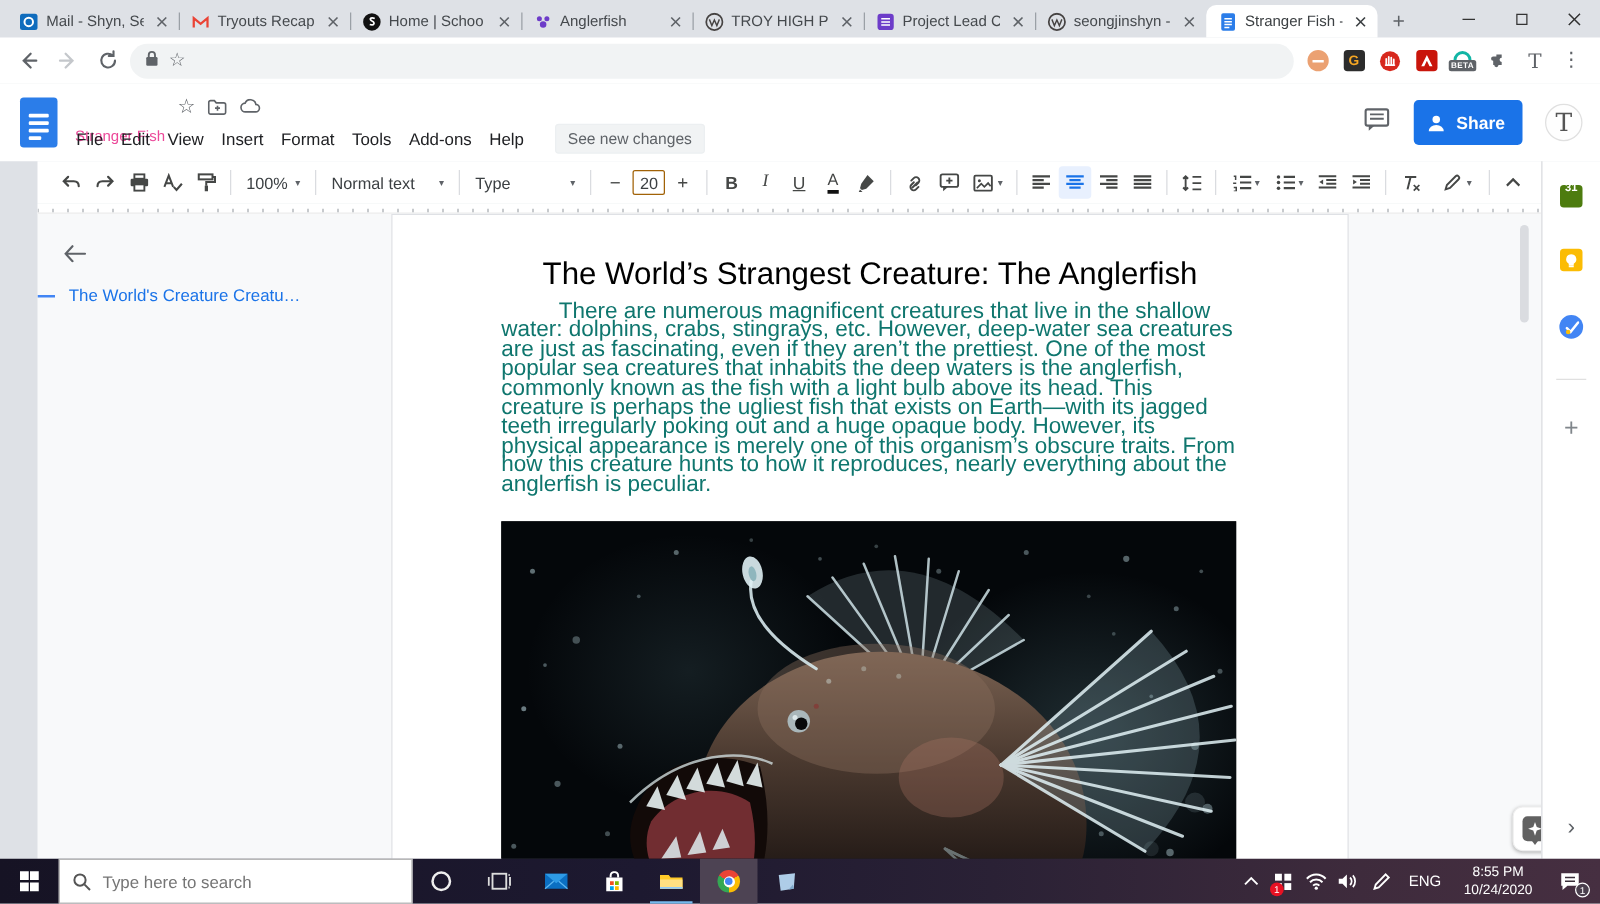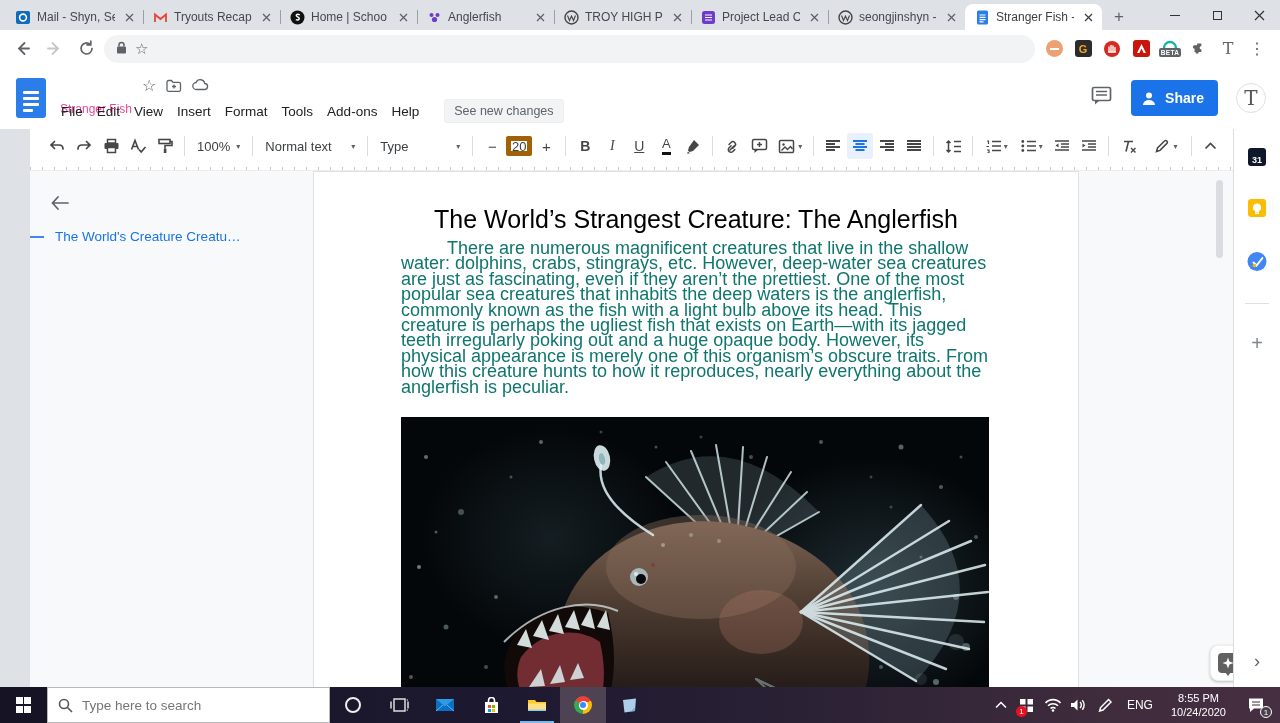--- a/index.html
+++ b/index.html
@@ -54,21 +54,21 @@
   #belowheader { position:absolute; top:129px; left:0; right:0; height:558px; display:flex;margin-left:30px; }
   #leftcol { flex:1; min-width:0; display:flex; flex-direction:column; }
 
   
   #docstoolbar { height:34px; background:#fff; display:flex; align-items:center; padding:0 10px 0 14px; gap:1px; }
   .tbtn { height:26px; min-width:26px; border-radius:3px; display:flex; align-items:center; justify-content:center; padding:0 2px; position:relative; }
   .tbtn.activeblue { background:#e8f0fe; }
   .tsep { width:1px; height:20px; background:#dadce0; margin:0 5px; flex:none; }
   .tlabelbtn { display:flex; align-items:center; gap:6px; padding:0 6px; height:26px; border-radius:3px; font-size:13px; color:#3c4043; }
   .drop { font-size:8px; color:#5f6368; }
-  #fontsizebox { width:26px; height:20px; border:5px solid #a16207; border-radius:2px; font-size:13px; color:#3c4043; display:flex; align-items:center; justify-content:center; }
+  #fontsizebox { width:26px; height:20px; border:1px solid #a16207; border-radius:2px; font-size:13px; color:#3c4043; display:flex; align-items:center; justify-content:center; }
   .glyphbtn { font-size:14px; color:#454746; font-weight:bold; }
   #toolright { margin-left:auto; display:flex; align-items:center; }
 
   
   #canvas { flex:1; position:relative; background:#f8f9fa; overflow:hidden; }
   #ruler { position:absolute; top:0; left:0; right:0; height:8px; background:#fff; border-bottom:1px solid #ececec;
            background-image:repeating-linear-gradient(to right, #c7cacd 0 1px, transparent 1px 12px); background-size:100% 3px; background-position:0 bottom; background-repeat:no-repeat; }
   #outlinepanel { position:absolute; left:0; top:8px; width:283px; }
   #outlineback { position:absolute; left:18px; top:20px; width:24px; height:24px; display:flex; align-items:center; justify-content:center; }
   #outlineitemrow { position:absolute; left:0; top:58px; width:270px; display:flex; align-items:center; }
@@ -81,21 +81,21 @@
   #docimage { display:block; margin:22px auto 0 87px; width:588px; height:299px; background:#04070a; }
 
   #pagescrollbar { position:absolute; right:10px; top:17px; width:7px; height:78px; border-radius:4px; background:#dadce0; }
   #explorebtn { position:absolute; left:1180px; top:482px; width:36px; height:36px; background:#fff; border:1px solid #eee; border-radius:8px; box-shadow:0 1px 3px rgba(0,0,0,.25); display:flex; align-items:center; justify-content:center; }
   .explorebadge { width:20px; height:20px; background:#616161; border-radius:4px; position:relative; display:flex; align-items:center; justify-content:center; }
   .explorebadge::after { content:""; position:absolute; bottom:-3px; left:7px; border-left:3px solid transparent; border-right:3px solid transparent; border-top:4px solid #616161; }
 
   
   #sidestrip { width:47px; background:#fff; border-left:1px solid #dadce0; position:relative; flex:none; }
   .stripico { position:absolute; left:50%; transform:translateX(-50%); }
-  #calico { top:19px; width:18px; height:18px; background:#0f172a; border-radius:3px; color:#fff; font-size:9px; font-weight:bold; display:flex; align-items:flex-end; justify-content:center; padding-bottom:1px; position:absolute; }
+  #calico { top:19px; width:18px; height:18px; background:#4d7c0f; border-radius:3px; color:#fff; font-size:9px; font-weight:bold; display:flex; align-items:flex-end; justify-content:center; padding-bottom:11px; position:absolute; }
   #keepico { top:70px; width:18px; height:18px; background:#fbbc04; border-radius:3px; display:flex; align-items:center; justify-content:center; position:absolute; }
   #tasksico { top:123px; width:19px; height:19px; background:#4285f4; border-radius:50%; display:flex; align-items:center; justify-content:center; position:absolute; }
   #stripdivider { top:174px; width:24px; height:1px; background:#e0e0e0; position:absolute; }
   #stripplus { top:203px; font-size:20px; color:#80868b; font-weight:400; position:absolute; }
   #stripchevron { top:522px; font-size:18px; color:#5f6368; position:absolute; }
 
   
   #taskbar { position:absolute; left:0; bottom:0; width:1280px; height:36px; background:linear-gradient(90deg,#161324 0%,#1d1930 40%,#2a2135 62%,#3e2b3c 85%,#462f41 100%); display:flex; align-items:stretch; }
   #startbtn { width:47px; display:flex; align-items:center; justify-content:center; }
   .winlogo { display:grid; grid-template-columns:7px 7px; grid-template-rows:7px 7px; gap:1.5px; }

